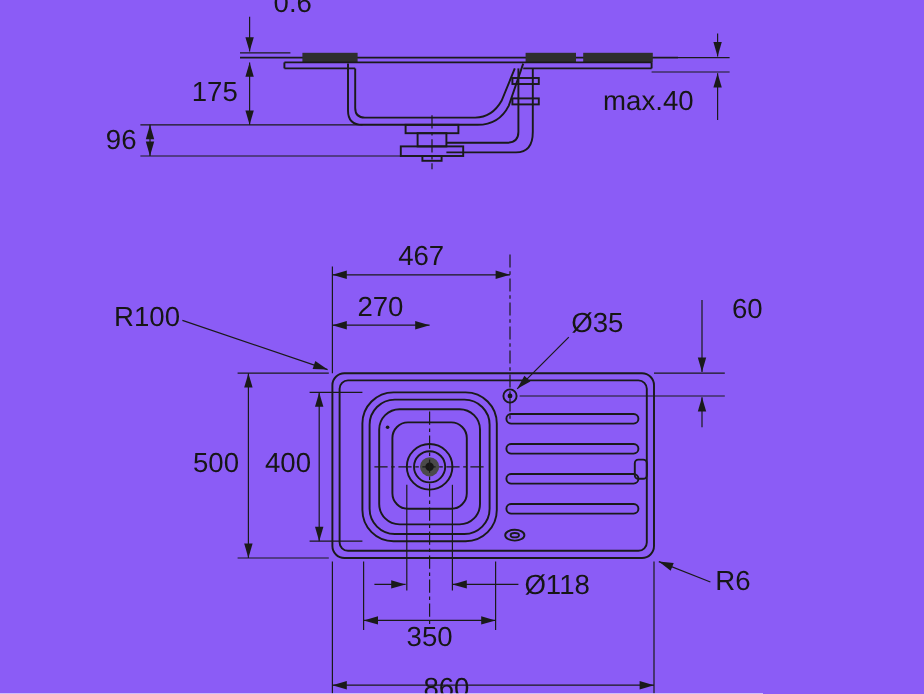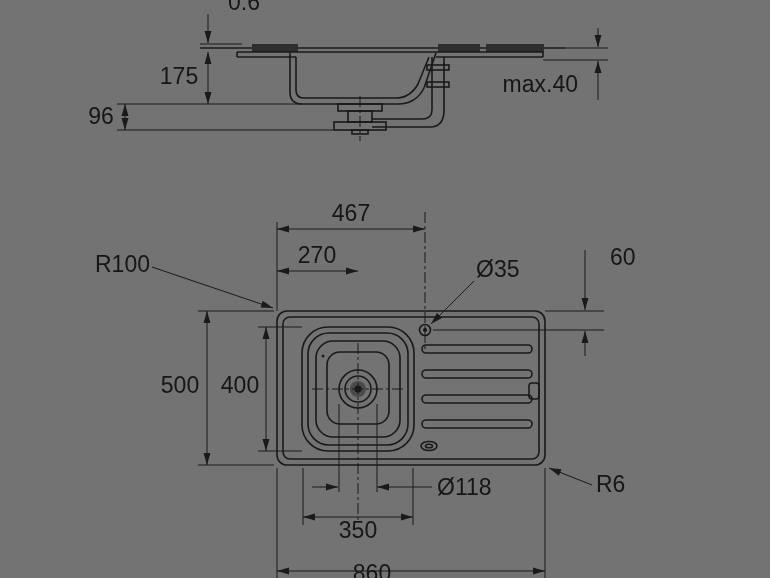--- a/index.html
+++ b/index.html
@@ -1,16 +1,16 @@
 <!DOCTYPE html>
 <html><head>
 <meta charset="utf-8">
 <style>
   html,body{margin:0;padding:0;background:#ffffff;}
-  .stage{position:relative;width:770px;height:578px;background:#737373;overflow:hidden;
+  .stage{position:relative;width:770px;height:578px;background:#8b5cf6;overflow:hidden;
          font-family:"Liberation Sans",sans-serif;}
   svg{display:block;}
   svg text{font-family:"Liberation Sans",sans-serif;font-size:23px;fill:#161616;}
   .geo{stroke:#1a1a1a;fill:none;stroke-width:1.6;}
   .thin{stroke:#1a1a1a;fill:none;stroke-width:1;}
   .dark{fill:#2e2e2e;stroke:none;}
   .cl{stroke:#1a1a1a;fill:none;stroke-width:1;stroke-dasharray:11 3 3 3;}
 </style>
 </head>
 <body>

